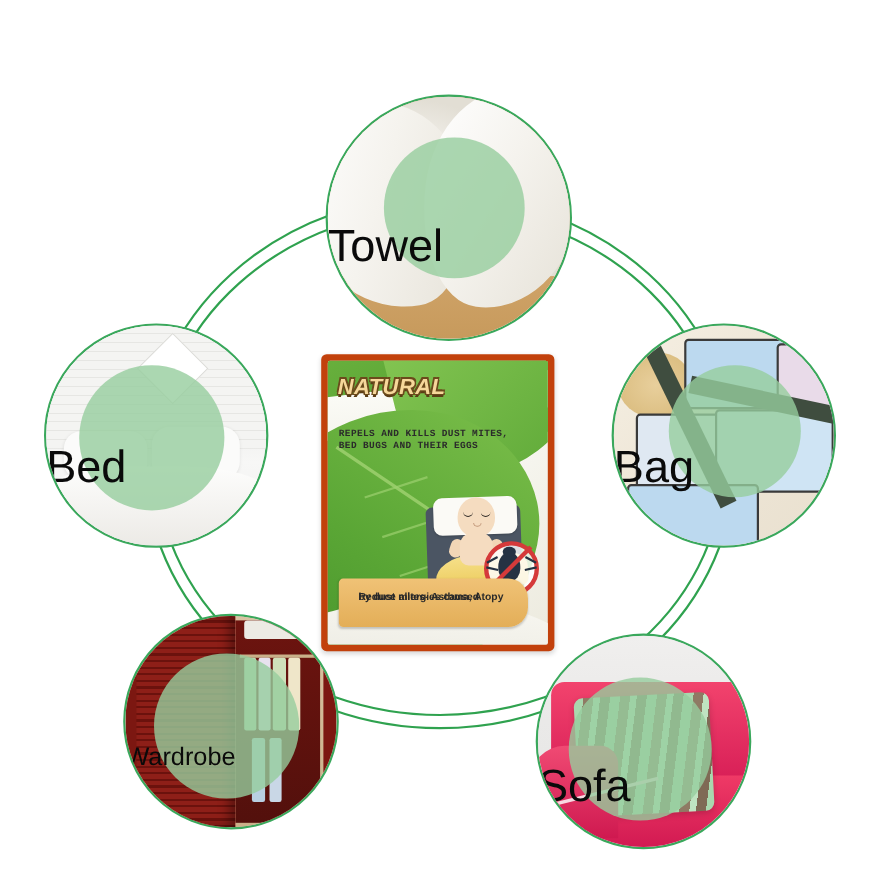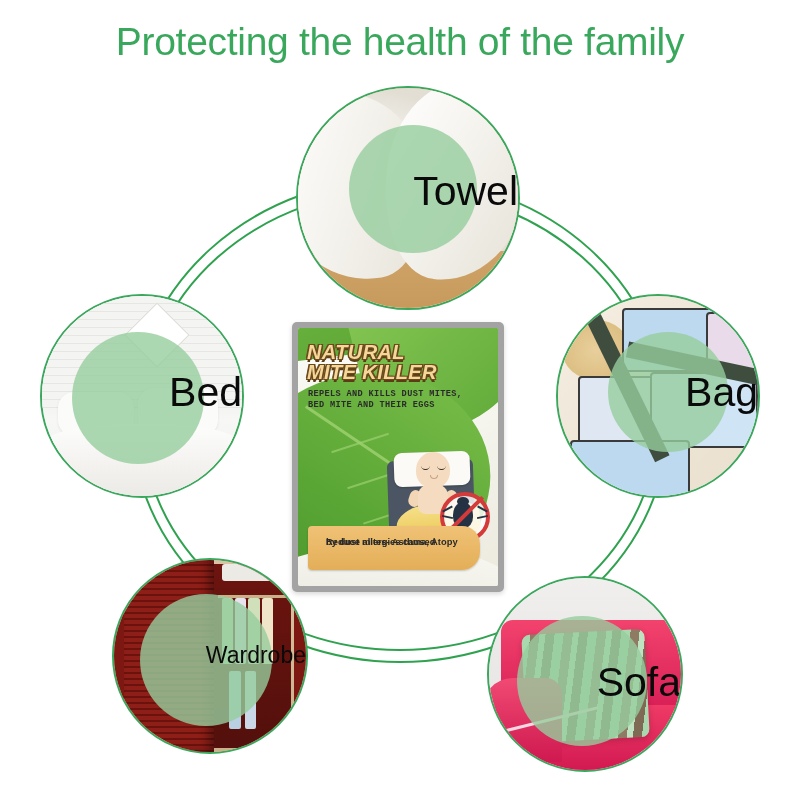--- a/index.html
+++ b/index.html
@@ -17,23 +17,23 @@
 
   
   #ring{position:absolute;left:0;top:0;width:800px;height:800px;}
 
   
   .node{position:absolute;border-radius:50%;overflow:hidden;
         border:2.5px solid #3aa85c;box-sizing:border-box;background:#ddd;}
   .photo{position:absolute;inset:0;overflow:hidden;}
   .overlay{position:absolute;border-radius:50%;
            background:rgba(150,205,158,0.80);}
-  .nodelabel{position:absolute;left:0;width:100%;text-align:right;
+  .nodelabel{position:absolute;left:0;width:100%;text-align:left;
              color:#0a0a0a;font-weight:400;line-height:1;
-             font-family:"Liberation Sans",sans-serif;}
+             font-family:"Liberation Sans",sans-serif;margin-top:32px;}
 
   
   #node-towel   {left:296px;top:86px; width:224px;height:224px;}
   #node-bed     {left:40px; top:294px;width:204px;height:204px;text-decoration:underline;}
   #node-bag     {left:556px;top:294px;width:204px;height:204px;}
   #node-wardrobe{left:112px;top:558px;width:196px;height:196px;}
   #node-sofa    {left:487px;top:576px;width:196px;height:196px;}
 
   #node-towel    .overlay{left:51px;top:37px;width:128px;height:128px;}
   #node-bed      .overlay{left:30px;top:36px;width:132px;height:132px;}
@@ -116,21 +116,21 @@
       transform:rotate(-3deg);border-radius:8px;overflow:hidden;
       background:repeating-linear-gradient(100deg,
         #a9d8ae 0 9px,#8f7a64 9px 18px,#bfe3c1 18px 24px,#7f6a55 24px 33px);
       box-shadow:0 2px 6px rgba(0,0,0,.18);}
   .ph-sofa .piping{position:absolute;left:-2%;top:74%;width:60%;height:3px;
       background:#f8d8e2;transform:rotate(-14deg);}
 
   
   #package{
     position:absolute;left:292px;top:322px;width:212px;height:270px;
-    background:#a3a3a3;border-radius:5px;
+    background:#c2410c;border-radius:5px;
     box-shadow:0 2px 5px rgba(0,0,0,.16);
     box-sizing:border-box;padding:6px;
   }
   #pack-inner{position:relative;width:100%;height:100%;overflow:hidden;
     background:linear-gradient(135deg,#f4f3ed 0%,#fbfbf7 35%,#eceade 100%);
     border-radius:2px;}
   .leafbg{position:absolute;}
   .leaf-a{left:-6%;top:-14%;width:128%;height:62%;
     background:linear-gradient(160deg,#6db33f 0%,#53a032 60%,#3f8a28 100%);
     border-radius:0 0 68% 30%/0 0 100% 58%;transform:rotate(-6deg);}
@@ -205,21 +205,20 @@
     border-radius:4px 18px 18px 4px;
     box-shadow:0 1px 2px rgba(0,0,0,.2);}
   #pack-banner span{position:absolute;left:9px;top:5px;width:160px;
     color:#2a2a2a;font-size:9.4px;line-height:12.5px;font-weight:bold;}
 </style>
 </head>
 <body>
 
 <div id="stage">
 
-  <div id="title">Protecting the health of the family</div>
 
   <svg id="ring" viewBox="0 0 800 800" xmlns="http://www.w3.org/2000/svg">
     <g fill="none" stroke="#2fa24f" stroke-width="2">
       <ellipse cx="400" cy="420" rx="258" ry="230"></ellipse>
       <ellipse cx="400" cy="420" rx="268" ry="242"></ellipse>
     </g>
   </svg>
 
   <div class="node" id="node-towel">
     <div class="photo ph-towel">
@@ -296,26 +295,25 @@
       <div class="leafbg leaf-c"></div>
       <div class="leafbg leaf-b"></div>
       <div class="vein vein-main"></div>
       <div class="vein vein-s" style="left:16%;top:44%;width:30%;transform:rotate(-18deg);"></div>
       <div class="vein vein-s" style="left:24%;top:58%;width:30%;transform:rotate(-18deg);"></div>
       <div class="vein vein-s" style="left:32%;top:72%;width:28%;transform:rotate(-18deg);"></div>
       <div class="whitewave2"></div>
 
       <div id="pack-title">
         <span class="l1">NATURAL</span>
-        <span class="l2">MITE KILLER</span>
       </div>
 
       <div id="pack-sub">
         <div>REPELS AND KILLS DUST MITES,</div>
-        <div>BED MITE AND THEIR EGGS</div>
+        <div>BED BUGS AND THEIR EGGS</div>
       </div>
 
       <div id="baby-scene">
         <div class="bedmat"></div>
         <div class="bpillow"></div>
         <div class="bblanket"></div>
         <div class="barm ba1"></div>
         <div class="barm ba2"></div>
         <div class="bbody"></div>
         <div class="bhead"></div>

